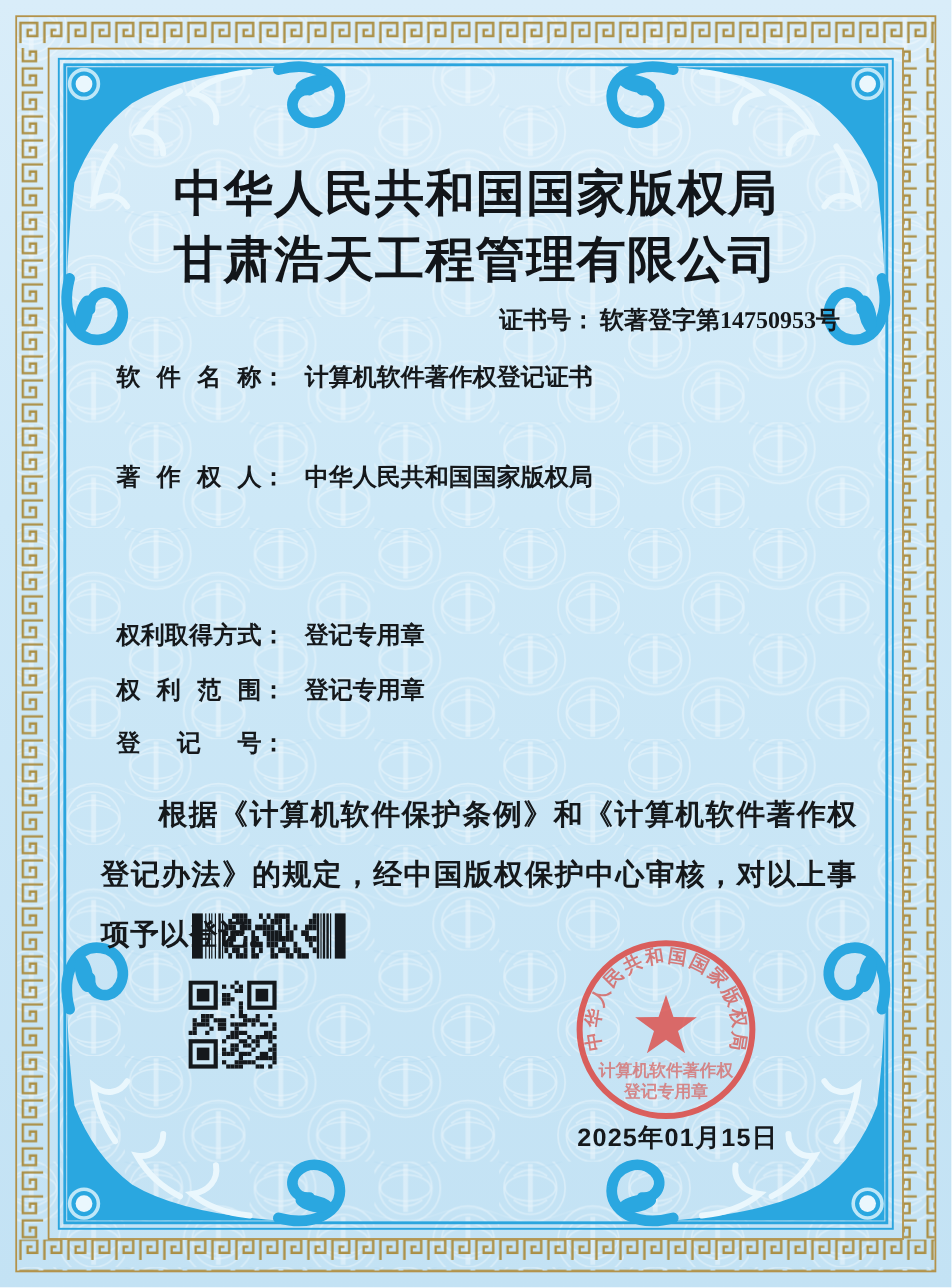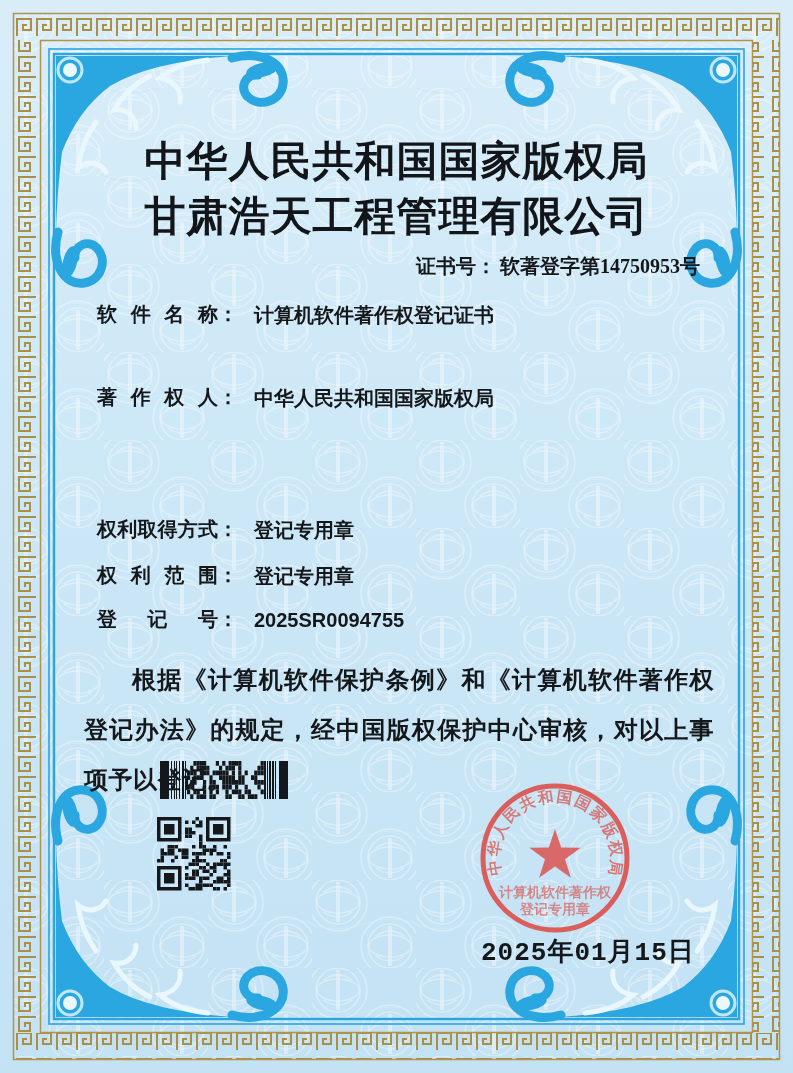--- a/index.html
+++ b/index.html
@@ -16,22 +16,22 @@
   .certno .lbl { font-weight:bold; }
   .certno .num { margin-left:4px; font-family:"Liberation Serif", serif; font-weight:bold; }
   .frow { left:97px; display:flex; align-items:flex-start; font-size:20px; }
   .flabel { display:inline-flex; justify-content:space-between; width:121px;
             font-weight:bold; white-space:nowrap; }
   .fcolon { font-weight:bold; }
   .fvalue { margin-left:16px; font-weight:bold; line-height:28px; }
   .fvalue .mono { font-family:"Liberation Serif", serif; }
   .para { left:84px; top:655px; width:630px; font-size:24px; line-height:50px;
           text-indent:2em; text-align:justify; font-weight:bold; letter-spacing:0.5px; }
-  .datetxt { left:481px; top:934px; font-size:26px; font-weight:bold;
-             font-family:Liberation Mono, monospace; letter-spacing:1px; }
+  .datetxt { left:481px; top:934px; font-size:21px; font-weight:bold;
+             font-family:Liberation Sans, sans-serif; letter-spacing:1px; }
 </style>
 </head>
 <body>
 
 <div class="page">
 
   <svg class="layer" width="793" height="1073" viewBox="0 0 793 1073" aria-hidden="true">
     <defs>
 
       <pattern id="gkh" x="14" y="14" width="20" height="26" patternUnits="userSpaceOnUse">
@@ -152,21 +152,20 @@
     <span class="fvalue">登记专用章</span>
   </div>
 
   <div class="abs frow" style="top:606px">
     <span class="flabel">
         <span>登</span>
         <span>记</span>
         <span>号</span>
       </span>
     <span class="fcolon">：</span>
-    <span class="fvalue mono">2025SR0094755</span>
   </div>
 
   <div class="abs para">根据《计算机软件保护条例》和《计算机软件著作权登记办法》的规定，经中国版权保护中心审核，对以上事项予以登记。</div>
 
   <svg class="layer" style="left:160px; top:761px" width="130" height="38" viewBox="0 0 130 38" id="barcode-svg">
       <rect x="0" y="0" width="9" height="38" fill="#14181c"></rect>
       <rect x="119" y="0" width="9" height="38" fill="#14181c"></rect>
       <rect x="11" y="0" width="1" height="38" fill="#14181c"></rect>
       <rect x="14" y="0" width="1" height="38" fill="#14181c"></rect>
       <rect x="16" y="0" width="1" height="38" fill="#14181c"></rect>

